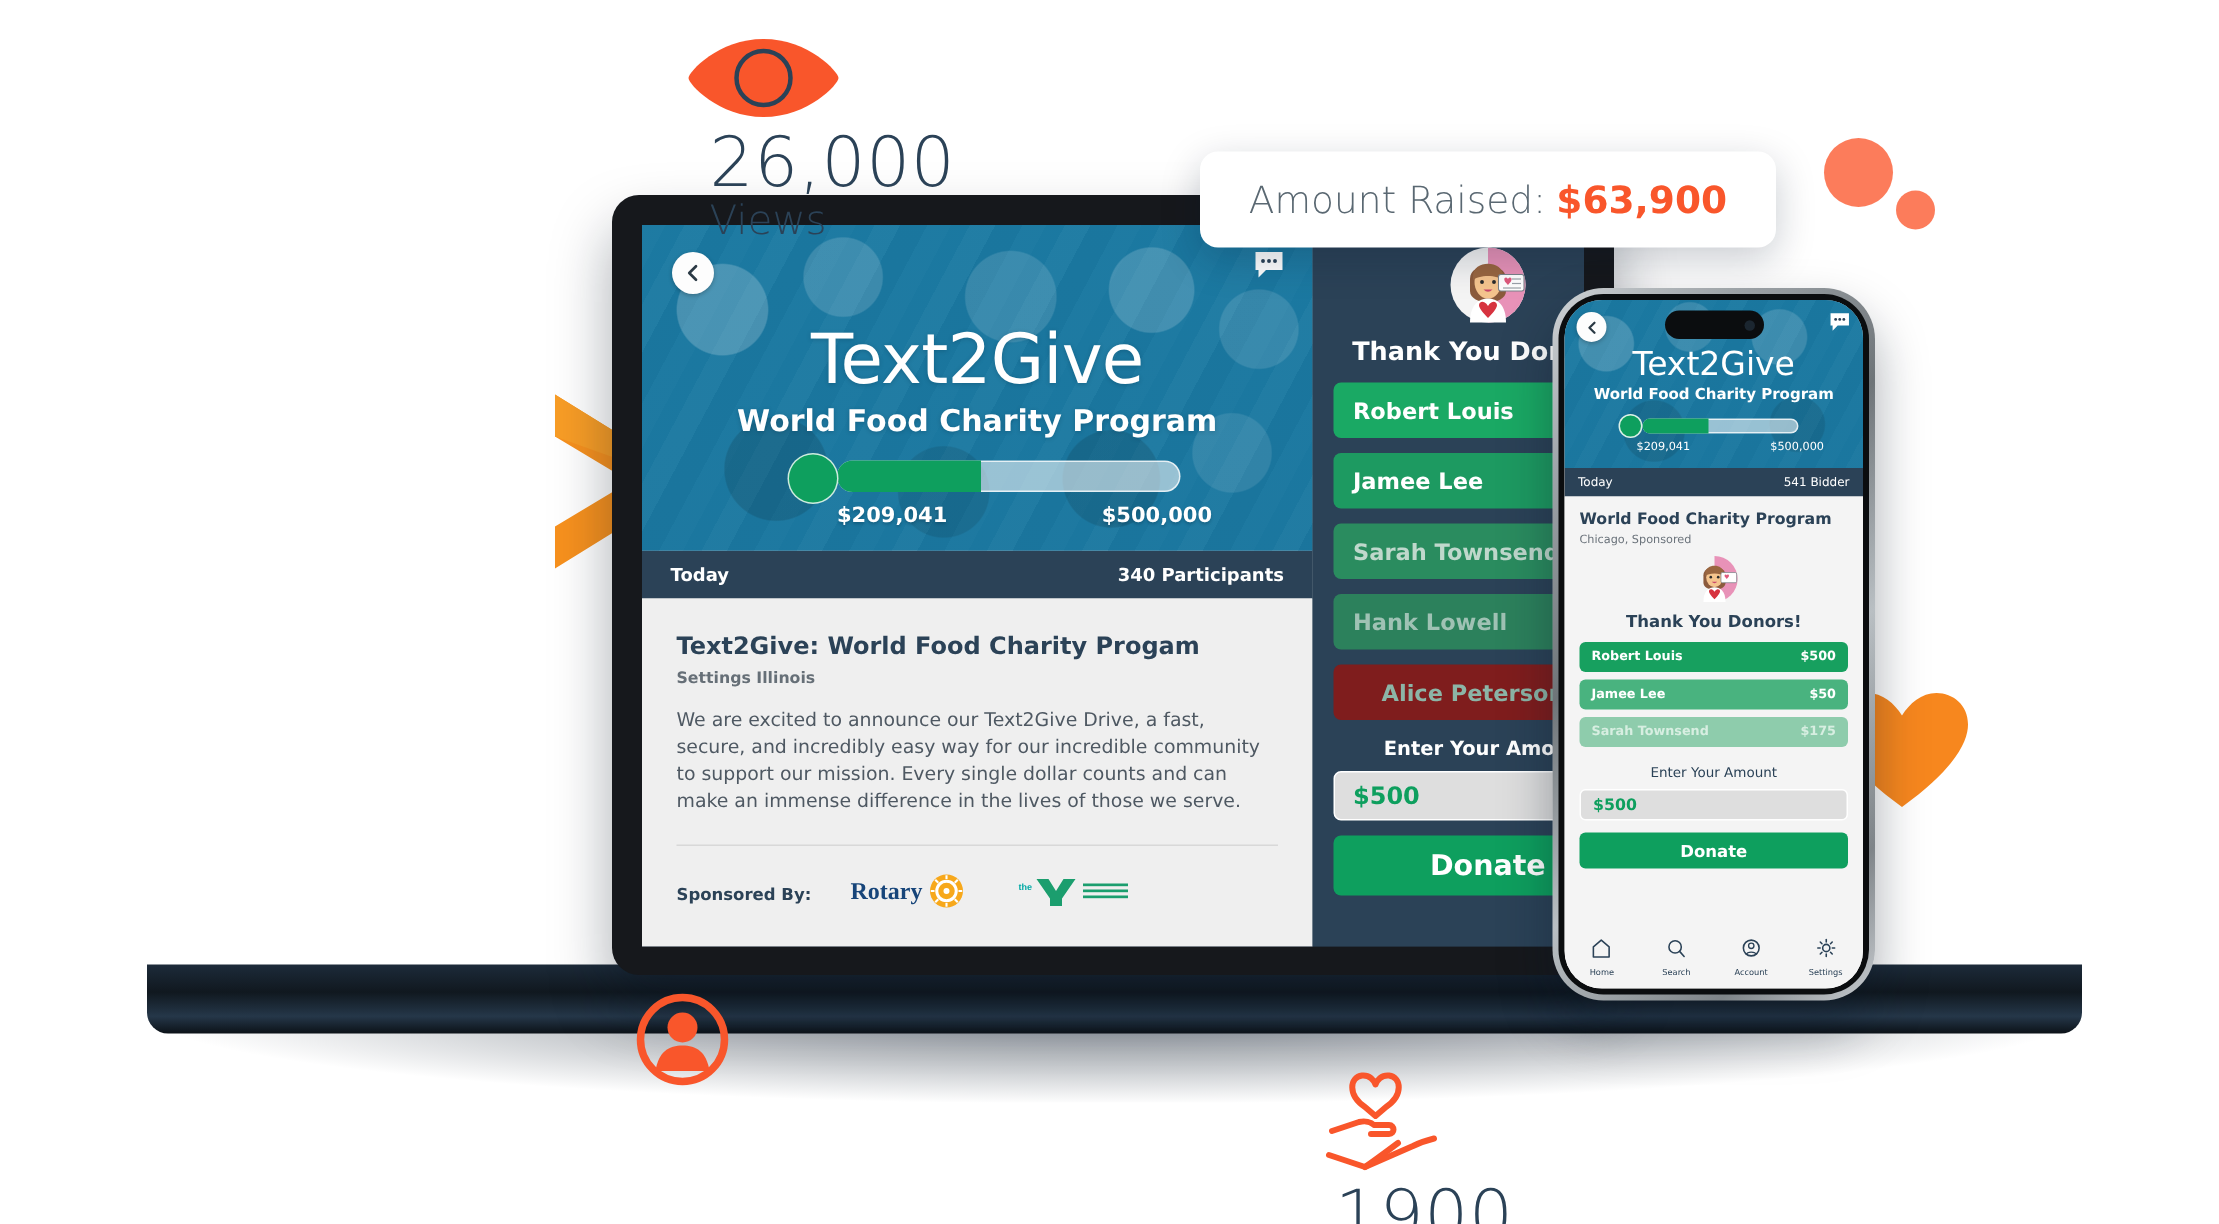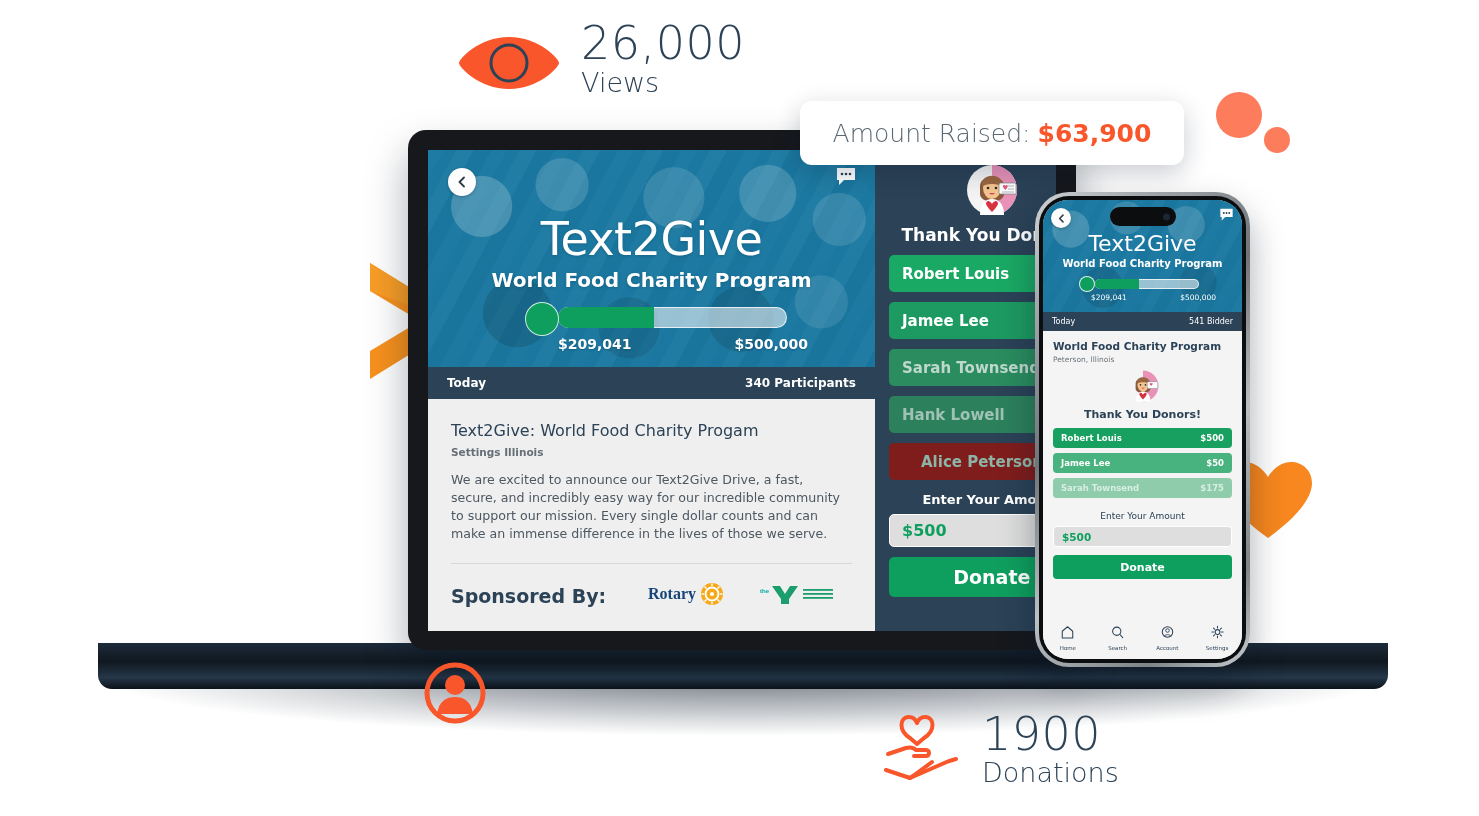--- a/index.html
+++ b/index.html
@@ -42,21 +42,21 @@
     background: #FC7C5B;
     z-index: 3;
   }
   #heart-deco {
     left: 1222px; top: 460px;
     width: 92px; height: 80px;
     z-index: 9;
   }
 
   
-  .stat { position: absolute; display: flex; align-items: flex-end; z-index: 12; }
+  .stat { position: absolute; display: flex; align-items: flex-start; z-index: 12; flex-direction: column; }
   .stat .stat-icon { flex: 0 0 auto; display: block; }
   .stat .stat-text { margin-left: 18px; }
   .stat .stat-value {
     font-family: "DejaVu Sans", sans-serif;
     font-weight: 300;
     font-size: 46px;
     line-height: 0.95;
     color: #2B4257;
     letter-spacing: 0.5px;
   }
@@ -256,21 +256,21 @@
     font-size: 12px;
     color: #ffffff;
   }
   #lt-body {
     flex: 1;
     background: #EFEFEF;
     padding: 22px 23px 0 23px;
   }
   #lt-body .post-title {
     font-family: "DejaVu Sans", sans-serif;
-    font-weight: 400;
+    font-weight: 700;
     font-size: 16px;
     color: #2B4257;
     margin: 0 0 6px 0;
   }
   #lt-body .post-loc {
     font-family: "DejaVu Sans", sans-serif;
     font-weight: 700;
     font-size: 10.5px;
     color: #666F77;
     margin: 0 0 13px 0;
@@ -289,23 +289,23 @@
     margin: 20px 0 0 0;
   }
   #lt-sponsor {
     display: flex;
     align-items: center;
     padding-top: 17px;
   }
   #lt-sponsor .sp-label {
     font-family: "DejaVu Sans", sans-serif;
     font-weight: 700;
-    font-size: 19px;
+    font-size: 11px;
     color: #2B4257;
-    margin-right: 42px;
+    margin-right: 26px;
     text-align: right;
   }
   .logo-gap { width: 36px; }
 
   
   #lt-side {
     flex: 1;
     background: #2B4257;
     padding: 12px 14px 0 14px;
     display: flex;
@@ -798,21 +798,21 @@
         </div>
       </div>
 
       <div id="ph-meta">
         <span>Today</span>
         <span>541 Bidder</span>
       </div>
 
       <div id="ph-body">
         <div class="post-title">World Food Charity Program</div>
-        <div class="post-loc">Peterson, Illinois</div>
+        <div class="post-loc">Chicago, Sponsored</div>
         <div class="avatar-wrap">
           <svg width="32" height="32" viewBox="0 0 52 52">
             <circle cx="26" cy="26" r="25" fill="#F4F4F4"></circle>
             <path d="M26 1 A25 25 0 0 1 26 51 Z" fill="#E892B8"></path>
             <path d="M14 22 C14 10 38 10 38 22 L38 30 C38 40 14 40 14 30 Z" fill="#8B5A3C"></path>
             <ellipse cx="26" cy="24" rx="9" ry="11" fill="#F5C48E"></ellipse>
             <path d="M16 20 C16 9 36 9 36 20 L36 23 C33 19 19 19 16 23 Z" fill="#9A6640"></path>
             <circle cx="22" cy="24" r="1.4" fill="#2B2B2B"></circle>
             <circle cx="30" cy="24" r="1.4" fill="#2B2B2B"></circle>
             <path d="M23 29 Q26 32 29 29 Z" fill="#C9456A"></path>

